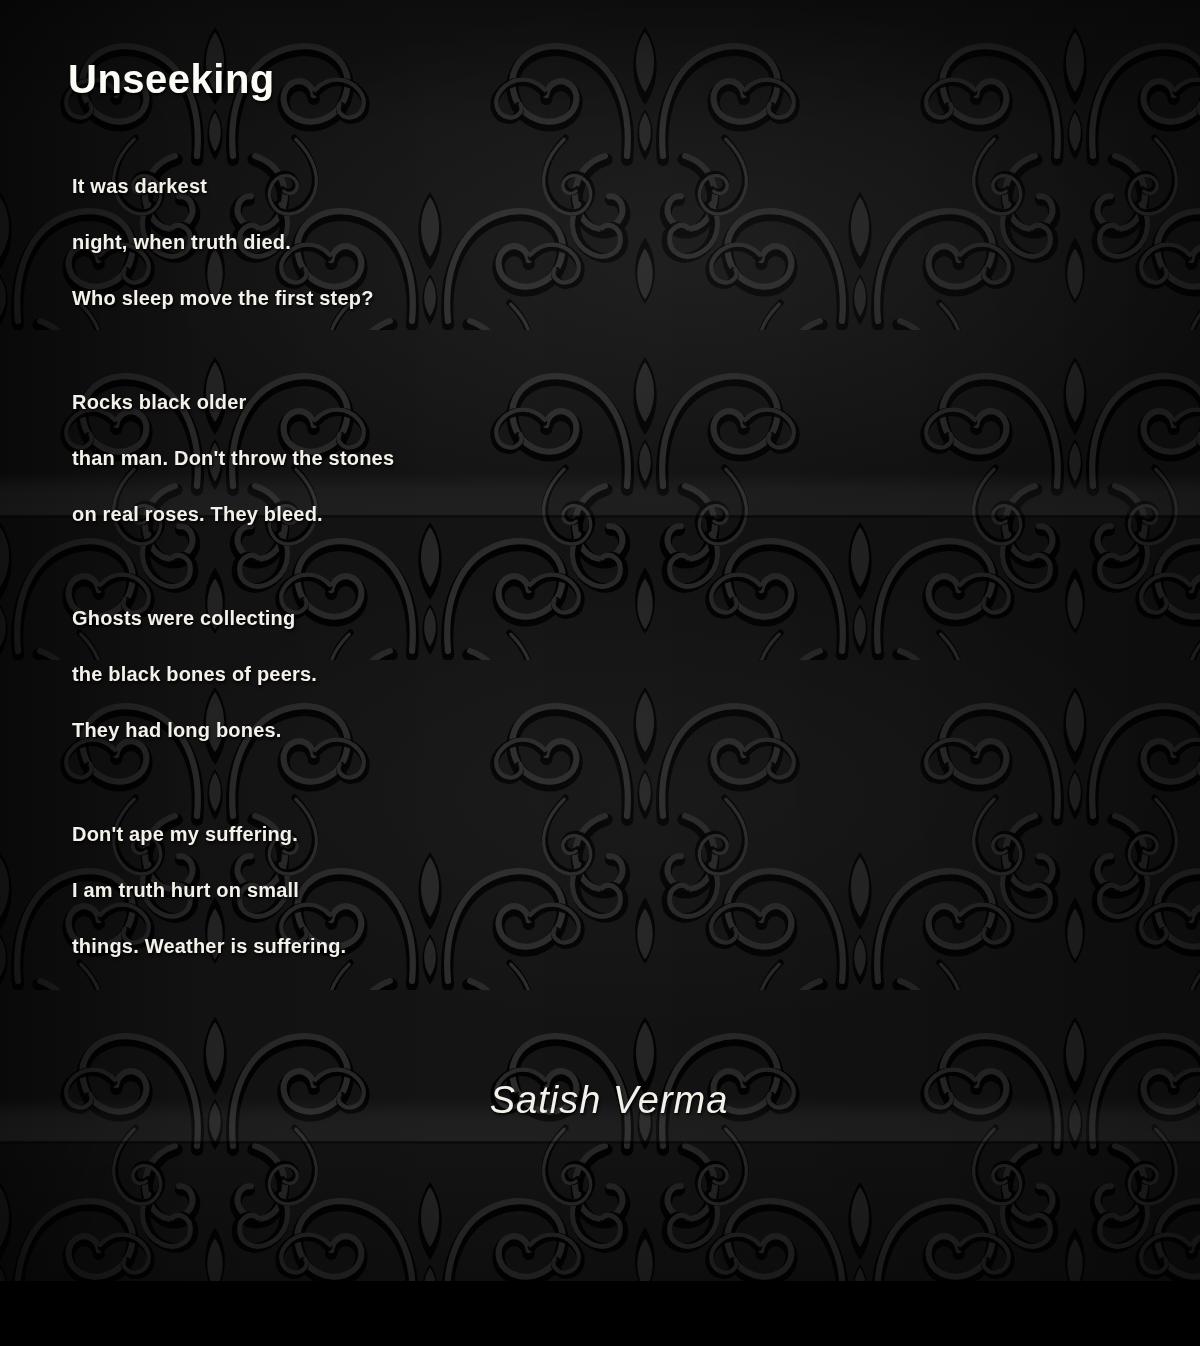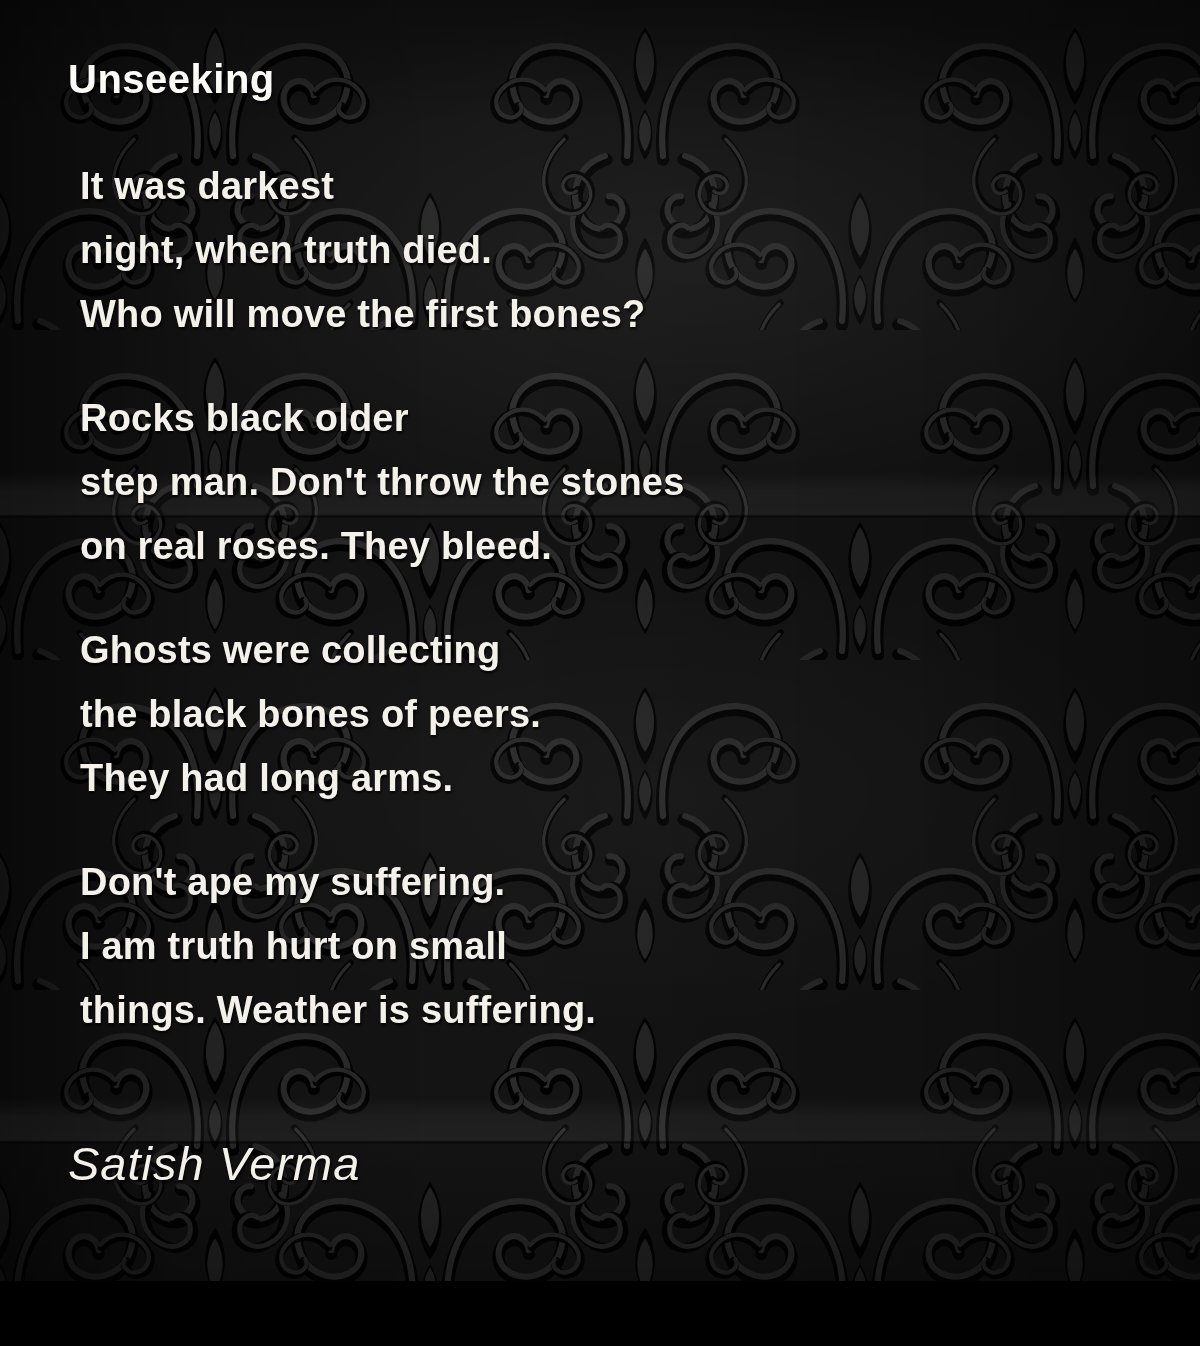--- a/index.html
+++ b/index.html
@@ -62,39 +62,40 @@
     line-height: 48px;
     font-weight: bold;
     color: var(--title, #fcfbf6);
     text-shadow: 1px 2px 3px rgba(0,0,0,0.9);
     letter-spacing: 0.5px;
   }
   .stanza { margin: 0; }
   .stanza-first { margin-top: 57px; }
   .stanza + .stanza { margin-top: 52px; }
   .line {
-    margin: 12px;
-    font-size: 38px;
+    margin: 4px;
+    font-size: 20px;
     line-height: 52px;
     font-weight: bold;
     color: var(--text, #f4f1ea);
     text-shadow: 1px 2px 3px rgba(0,0,0,0.9);
     letter-spacing: 0.2px;
     white-space: pre;
   }
   .poem-author {
     margin: 0;
     margin-top: 104px;
-    font-size: 47px;
+    font-size: 38px;
     line-height: 48px;
     font-style: italic;
     font-weight: normal;
     color: var(--text, #f2efe9);
     text-shadow: 1px 2px 3px rgba(0,0,0,0.85);
     letter-spacing: 1px;
+    text-align: center;
   }
 </style>
 </head>
 <body>
 
 <div class="page">
 
   <svg class="bg-svg" width="1200" height="1346" viewBox="0 0 1200 1346" aria-hidden="true">
     <defs>
       <path id="curl" d="M0,122 C-5,70 12,24 54,10 C94,-3 126,22 120,52 C115,80 87,93 66,82 C50,73 49,52 63,45 C74,40 84,48 85,58" fill="none" stroke-linecap="round"></path>
@@ -143,33 +144,33 @@
   <div class="vignette"></div>
   <div class="seam seam-1"></div>
   <div class="seam seam-2"></div>
 
   <div class="content">
     <h1 class="poem-title">Unseeking</h1>
 
     <div class="stanza stanza-first">
       <p class="line">It was darkest</p>
       <p class="line">night, when truth died.</p>
-      <p class="line">Who will move the first bones?</p>
+      <p class="line">Who sleep move the first step?</p>
     </div>
 
     <div class="stanza">
       <p class="line">Rocks black older</p>
-      <p class="line">step man. Don't throw the stones</p>
+      <p class="line">than man. Don't throw the stones</p>
       <p class="line">on real roses. They bleed.</p>
     </div>
 
     <div class="stanza">
       <p class="line">Ghosts were collecting</p>
       <p class="line">the black bones of peers.</p>
-      <p class="line">They had long arms.</p>
+      <p class="line">They had long bones.</p>
     </div>
 
     <div class="stanza">
       <p class="line">Don't ape my suffering.</p>
       <p class="line">I am truth hurt on small</p>
       <p class="line">things. Weather is suffering.</p>
     </div>
 
 
     <p class="poem-author">Satish Verma</p>

